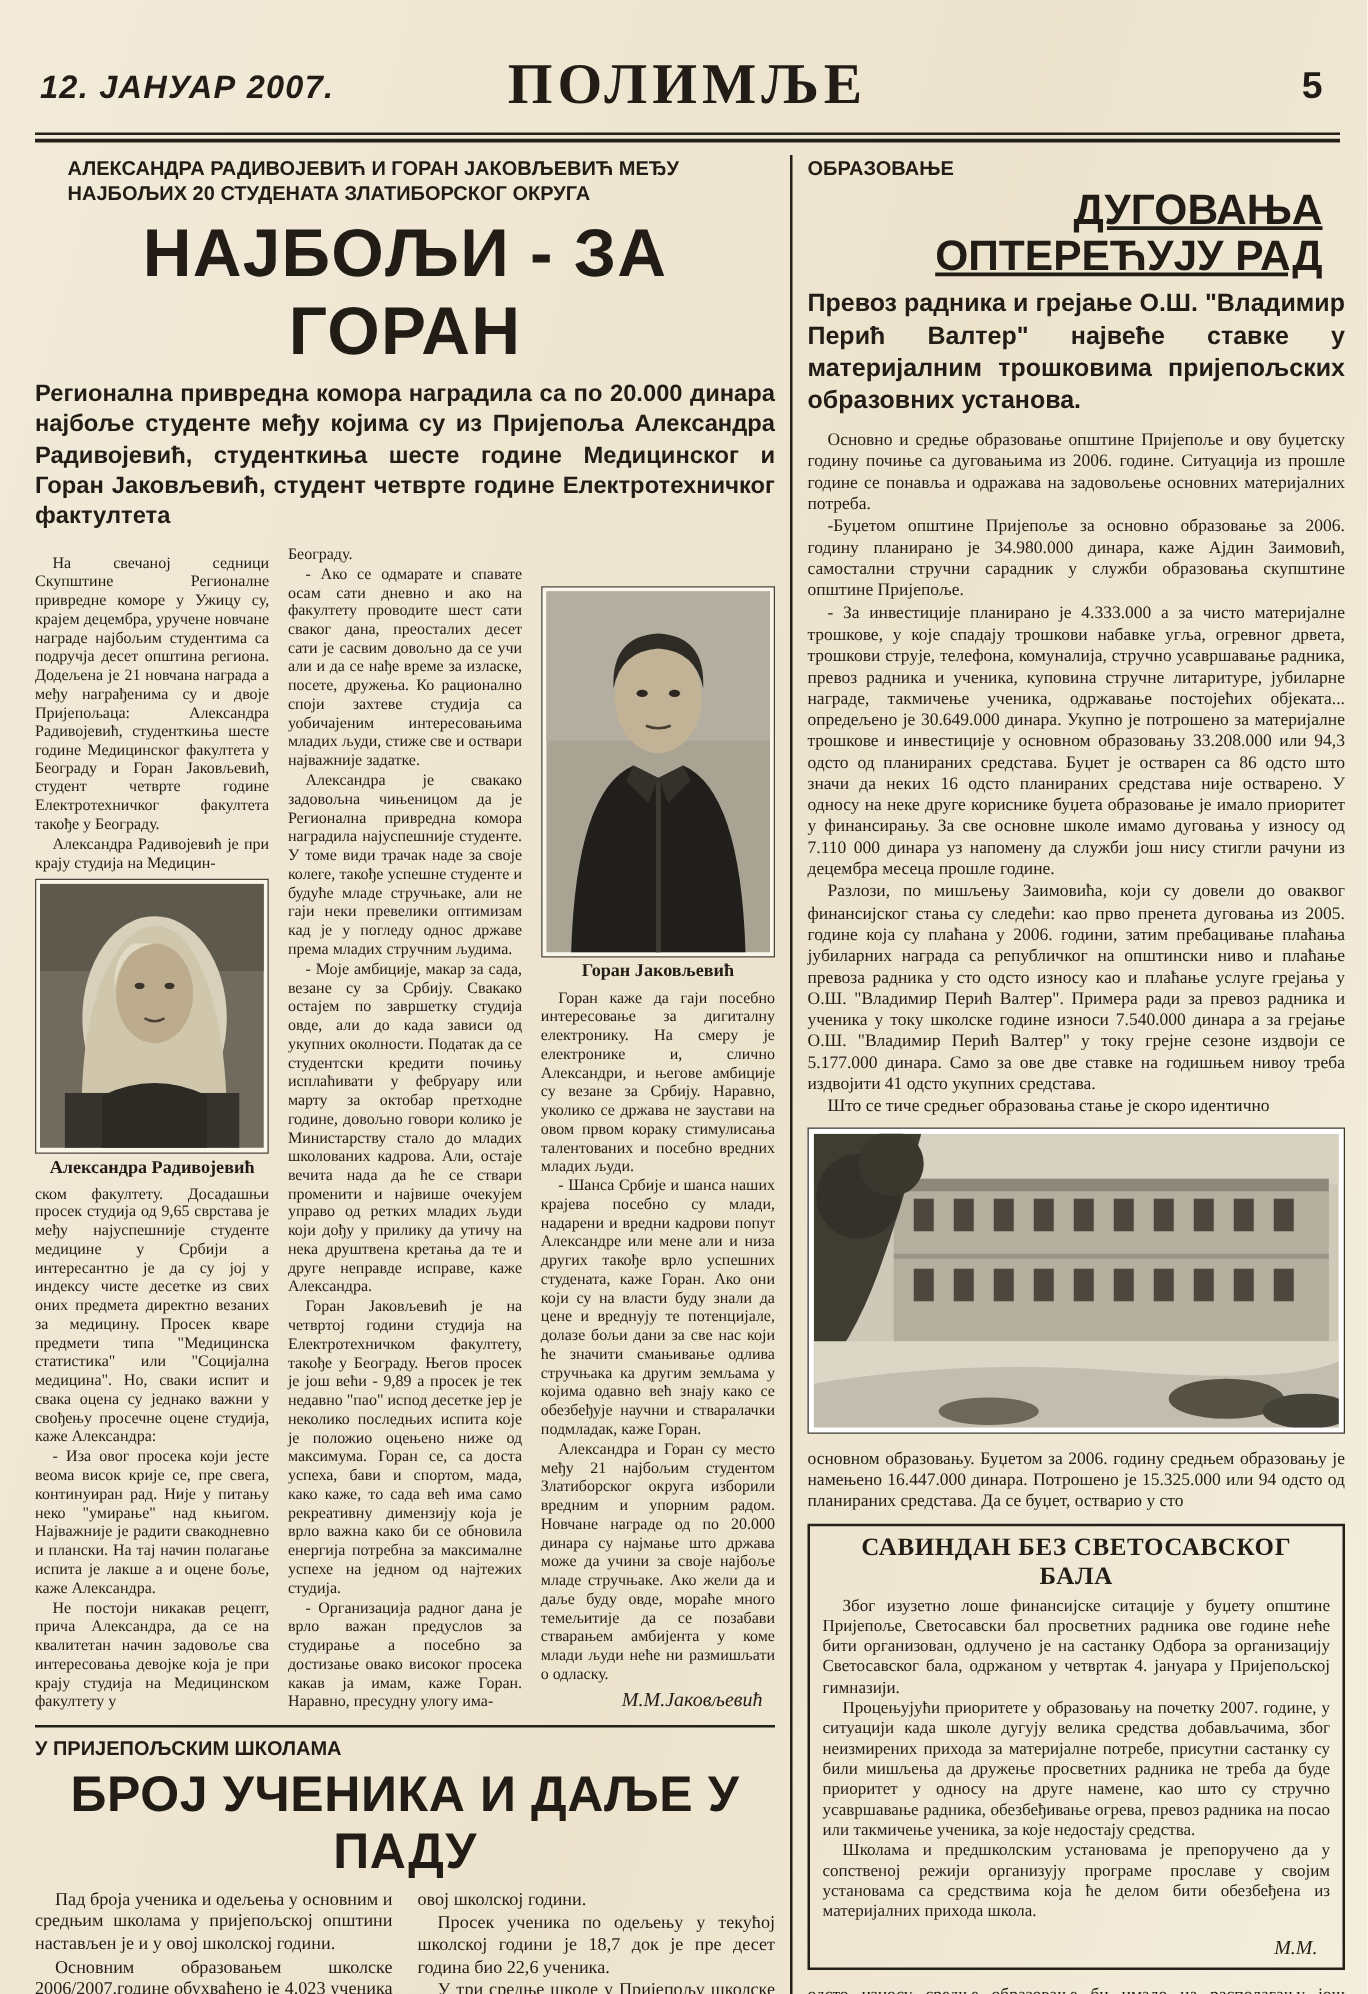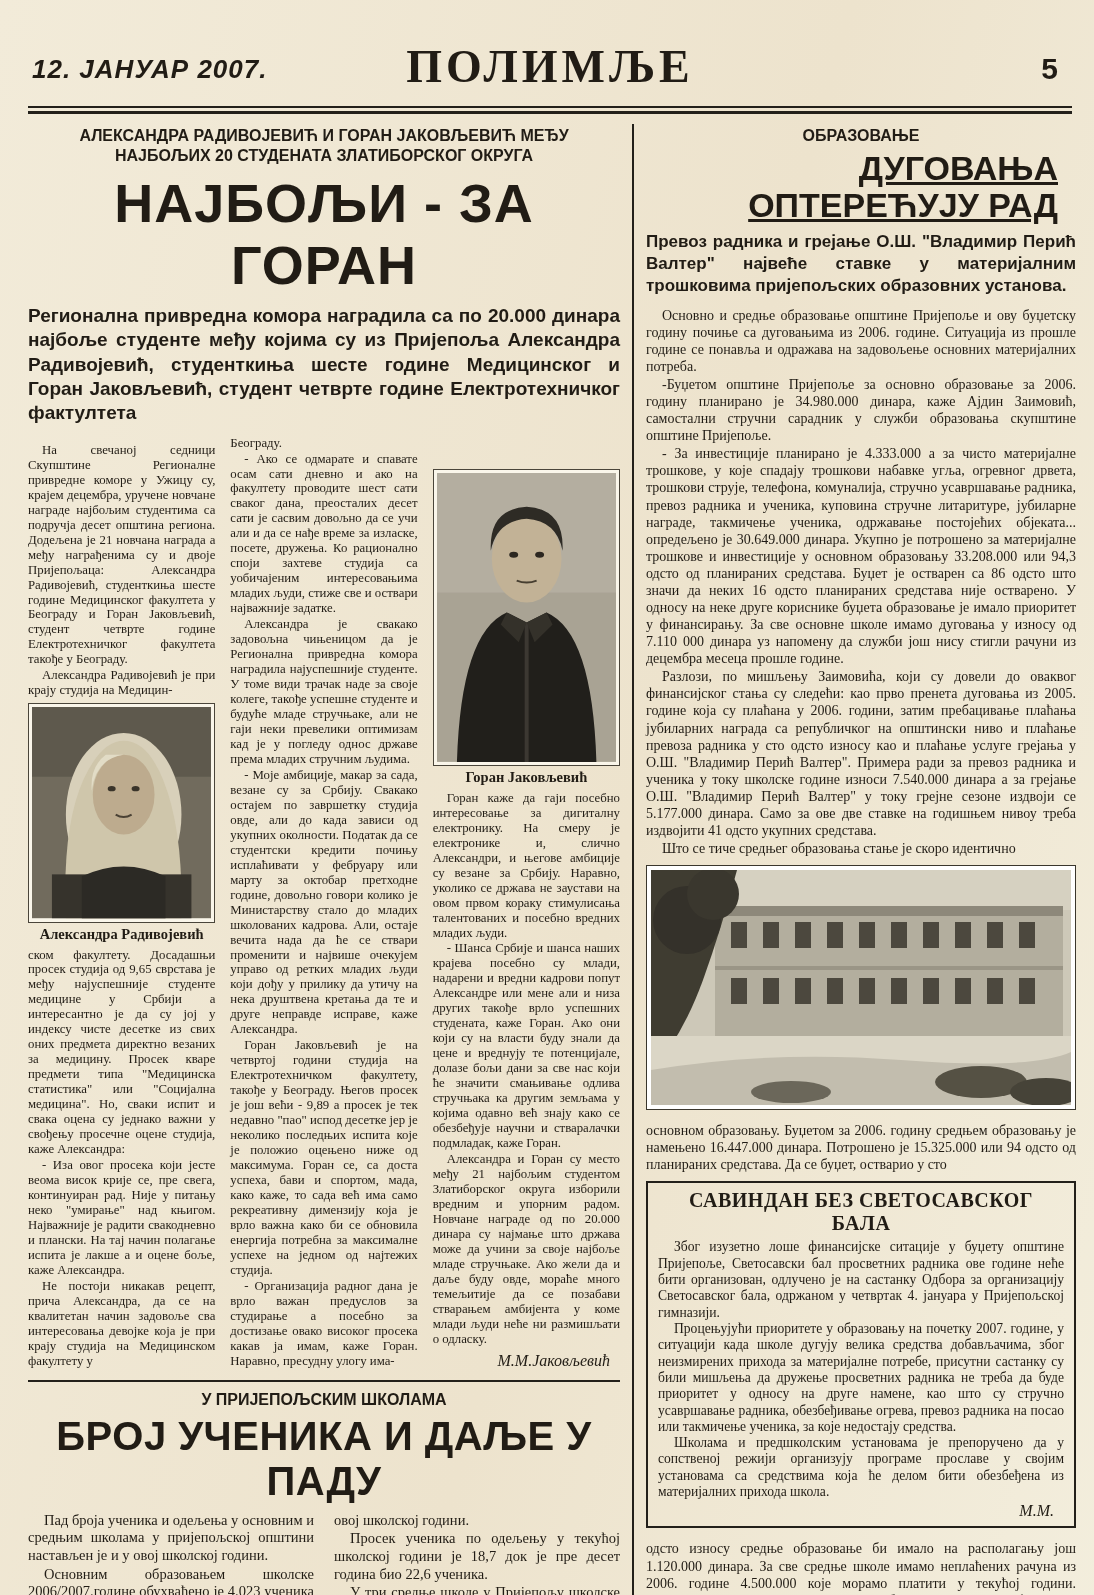--- a/index.html
+++ b/index.html
@@ -18,21 +18,21 @@
   .hdr .masthead{position:absolute;left:0;right:0;top:26px;text-align:center;
     font:bold 46px "Liberation Serif",serif;letter-spacing:4px;}
   .hdr .pagenum{position:absolute;right:14px;top:38px;font:bold 30px "Liberation Sans",sans-serif;}
   .headrule{border-top:2px solid #23201a;margin:0 0 2px 0;}
   .headrule2{border-top:3px solid #23201a;margin:3px 0 10px 0;}
 
   
   .content{display:grid;grid-template-columns:592px 444px;column-gap:12px;}
   .rightcol{border-left:2px solid #23201a;padding-left:12px;}
 
-  .kicker{font:bold 16px "Liberation Sans",sans-serif;text-align:center;line-height:1.25;margin:2px auto 4px;}
+  .kicker{font:bold 16px "Liberation Sans",sans-serif;line-height:1.25;margin:2px auto 4px;}
   h1{font:bold 54px "Liberation Sans",sans-serif;text-align:center;margin:6px 0 8px;letter-spacing:1px;}
   .lead{font:bold 19px "Liberation Sans",sans-serif;text-align:justify;line-height:1.28;margin:0 0 10px;}
 
   
   .cols3{display:flex;gap:15px;align-items:flex-end;}
   .cols3 .col{flex:1 1 0;font-size:12.8px;line-height:1.17;text-align:justify;}
   .col p{margin:0 0 1px;text-indent:14px;}
   .col p.noind{text-indent:0;}
 
   figure{margin:5px 0 3px;}
@@ -46,31 +46,31 @@
 
   
   .schools h2{font:bold 40px "Liberation Sans",sans-serif;text-align:center;margin:4px 0 8px;letter-spacing:0.5px;}
   .cols2{display:flex;gap:20px;}
   .cols2 .col2{flex:1 1 0;font-size:14.5px;line-height:1.22;text-align:justify;}
   .col2 p{margin:0 0 1px;text-indent:16px;}
   .col2 p.noind{text-indent:0;}
 
   
   .rightcol h2{font:bold 34px "Liberation Sans",sans-serif;text-align:right;line-height:1.08;margin:4px 18px 8px;text-decoration:underline;}
-  .rightcol .lead{font-size:17px;}
+  .rightcol .lead{font-size:20px;}
   .rbody p{margin:0 0 1px;font-size:14px;line-height:1.22;text-align:justify;text-indent:16px;}
   .rbody p.noind{text-indent:0;margin-top:12px;}
 
   .bldgframe{background:#fff;border:1px solid #3a362c;padding:4px;margin:8px 0 6px;}
   .bldgframe svg{display:block;width:100%;}
 
   .box{border:2.5px solid #23201a;padding:4px 10px 6px;margin:8px 0 6px;}
   .box h3{font:bold 20px "Liberation Serif",serif;text-align:center;margin:2px 0 4px;letter-spacing:0.5px;}
   .box p{margin:0;font-size:13.6px;line-height:1.2;text-align:justify;text-indent:16px;}
-  .box .byline{padding-top:2px;}
+  .box .byline{padding-top:2px;margin-top:10px;}
 </style>
 </head>
 <body>
 
 <div class="page">
 
   <header class="hdr">
     <div class="date">12. ЈАНУАР 2007.</div>
     <div class="masthead">ПОЛИМЉЕ</div>
     <div class="pagenum">5</div>

